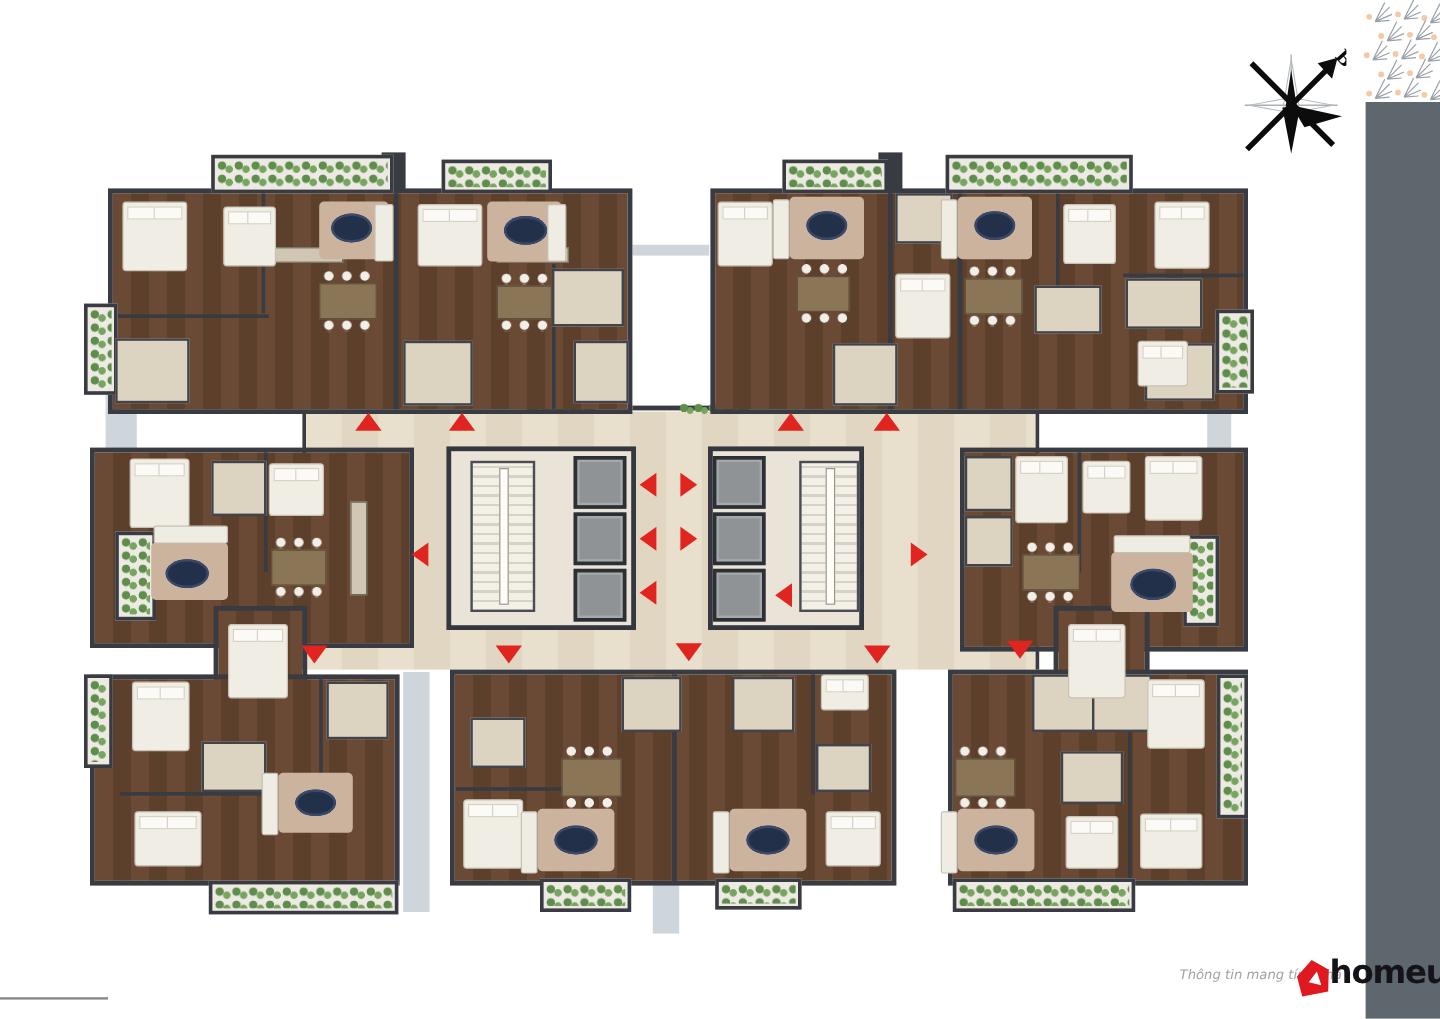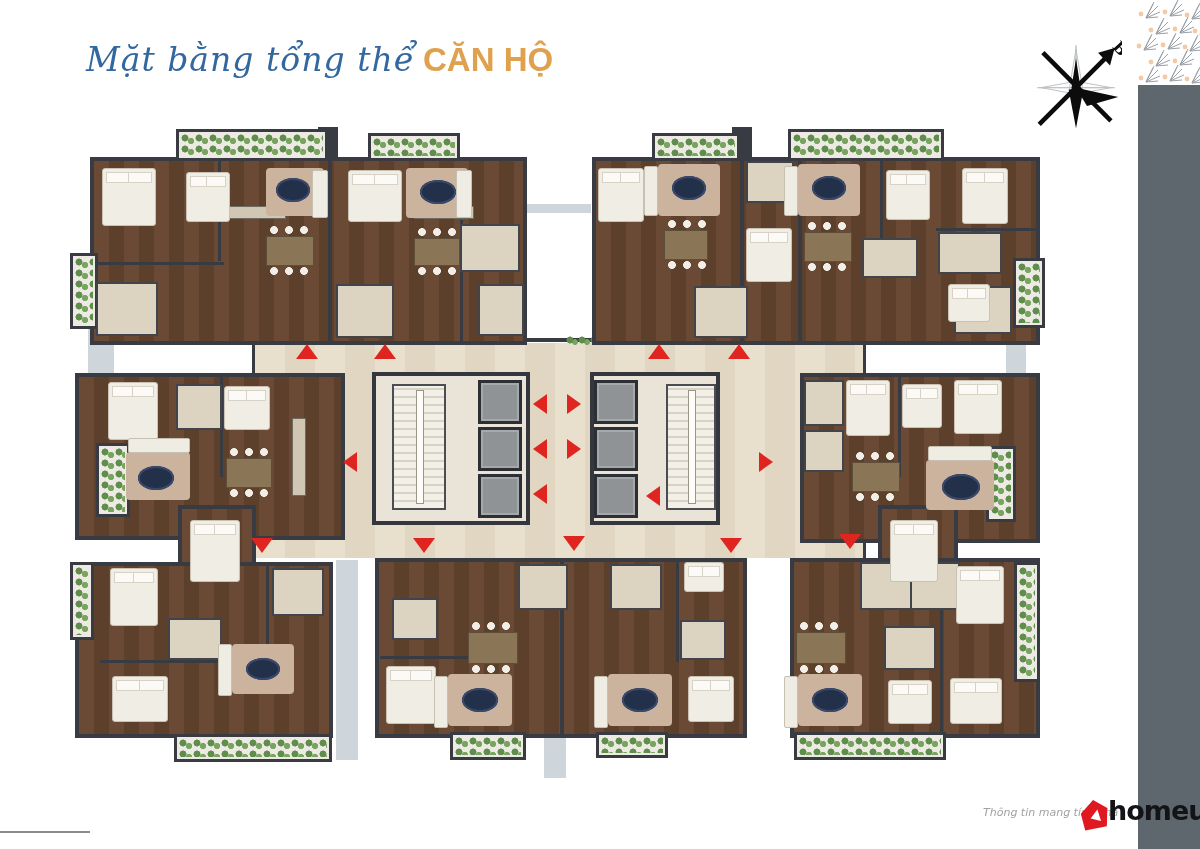--- a/index.html
+++ b/index.html
@@ -55,23 +55,20 @@
   .ar.up{border-left:11px solid transparent;border-right:11px solid transparent;border-bottom:15px solid #e02520}
   .ar.down{border-left:11px solid transparent;border-right:11px solid transparent;border-top:15px solid #e02520}
   .ar.left{border-top:10px solid transparent;border-bottom:10px solid transparent;border-right:14px solid #e02520}
   .ar.right{border-top:10px solid transparent;border-bottom:10px solid transparent;border-left:14px solid #e02520}
 </style>
 </head>
 <body>
 
 <div class="canvas">
 
-  <div class="title">
-    <span class="script">Mặt bằng tổng thể</span><span class="accent">CĂN HỘ</span>
-  </div>
 
   <svg class="abs" style="left:1030px;top:36px" width="92" height="96" viewBox="0 0 100 104">
     <line x1="50" y1="10" x2="50" y2="96" stroke="#aab0b5" stroke-width="1.2"></line>
     <line x1="8" y1="56" x2="92" y2="56" stroke="#aab0b5" stroke-width="1.2"></line>
     <polygon points="50,14 57,56 50,94 43,56" fill="none" stroke="#b7bcc0" stroke-width="1"></polygon>
     <polygon points="12,56 50,49 88,56 50,63" fill="none" stroke="#b7bcc0" stroke-width="1"></polygon>
     <polygon points="50,56 96,66 62,76" fill="#0c0c0c"></polygon>
     <polygon points="50,100 42,58 58,58" fill="#0c0c0c"></polygon>
     <polygon points="50,24 45,57 55,57" fill="#0c0c0c"></polygon>
     <line x1="10" y1="96" x2="82" y2="24" stroke="#0c0c0c" stroke-width="5"></line>

